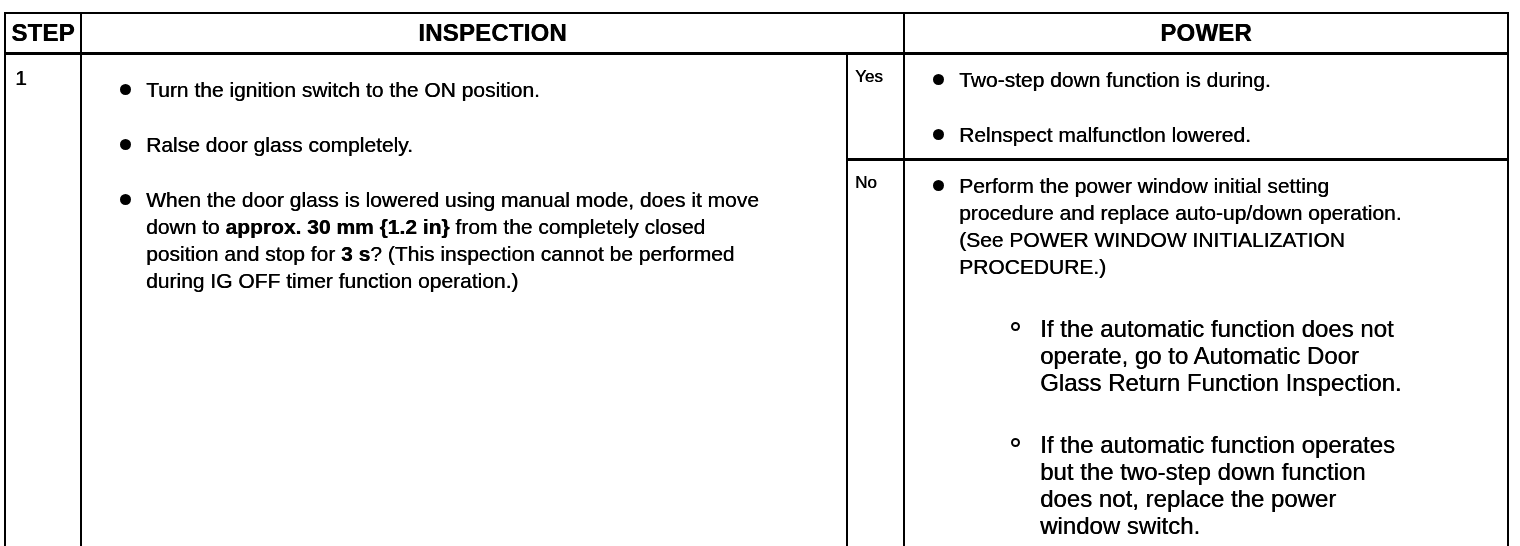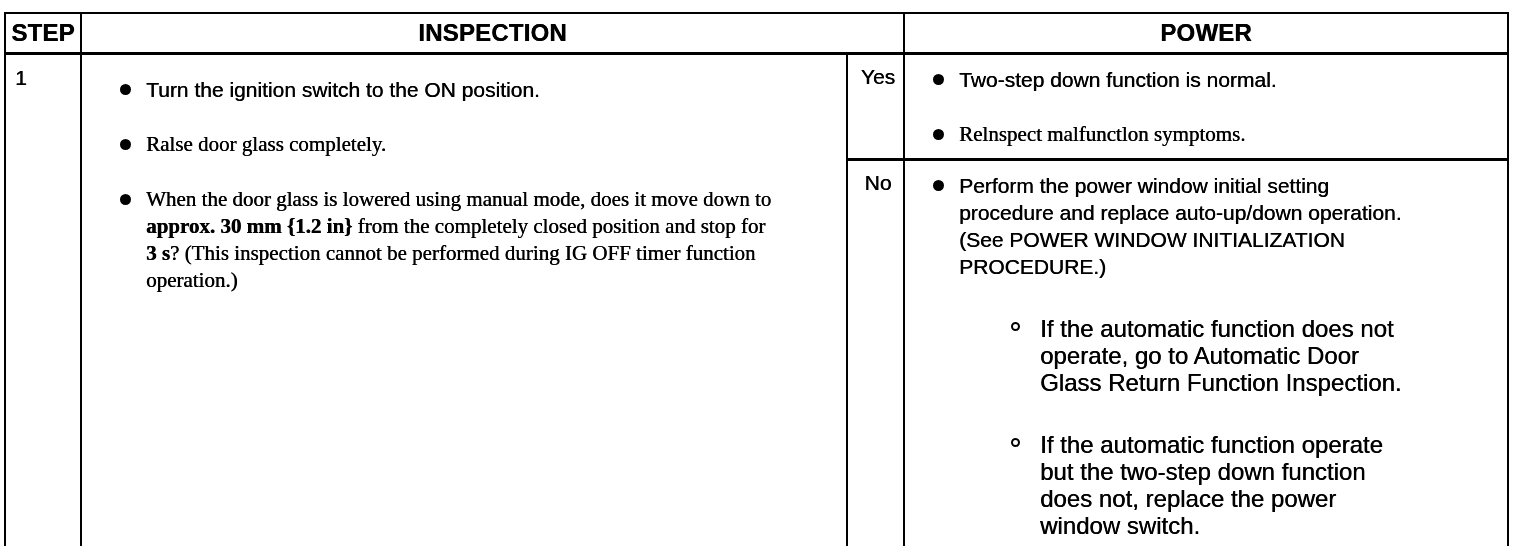--- a/index.html
+++ b/index.html
@@ -42,34 +42,34 @@
     font-size: 24px;
     text-align: center;
     vertical-align: middle;
     letter-spacing: 0.2px;
   }
   tr.yes-row { height: 99px; }
   tr.yes-row > td { border-bottom: 3px solid #000; }
 
   .step-cell { font-size: 21px; line-height: 25px; padding: 10px 2px 0 9px; }
   .insp-cell { padding: 21px 10px 10px 36px; }
-  .yn-cell   { font-size: 21px; line-height: 25px; padding: 9px 2px 0 7px; text-align: center; }
+  .yn-cell   { font-size: 17px; line-height: 25px; padding: 9px 2px 0 7px; }
   .act-cell  { padding: 11px 8px 10px 26px; }
 
   ul.blist, ul.sublist { list-style: none; margin: 0; padding: 0; }
 
   li.b1 {
     position: relative;
     padding-left: 28px;
     font-size: 21px;
     line-height: 27px;
   }
   .insp-cell li.b1 { max-width: 660px; }
   .act-cell  li.b1 { max-width: 472px; }
-  ul.blist li.b1 + li.b1 { margin-top: 28px; font-family: Liberation Serif, serif; }
+  ul.blist li.b1 + li.b1 { margin-top: 28px; }
 
   .dot {
     position: absolute; left: 2px; top: 8px;
     width: 11px; height: 11px;
     background: #000; border-radius: 50%;
   }
 
   ul.sublist { margin-top: 35px; margin-left: 79px; }
   li.b2 {
     position: relative;
@@ -113,32 +113,32 @@
         <td class="insp-cell" rowspan="2">
           <ul class="blist">
             <li class="b1"><span class="dot"></span><span class="txt"><span>Turn the ignition switch to the ON position.</span></span></li>
             <li class="b1"><span class="dot"></span><span class="txt"><span>Ralse door glass completely.</span></span></li>
             <li class="b1"><span class="dot"></span><span class="txt"><span>When the door glass is lowered using manual mode, does it move down to </span><b>approx. 30 mm {1.2 in}</b><span> from the completely closed position and stop for </span><b>3 s</b><span>? (This inspection cannot be performed during IG OFF timer function operation.)</span></span></li>
           </ul>
         </td>
         <td class="yn-cell"><span>Yes</span></td>
         <td class="act-cell">
           <ul class="blist">
-            <li class="b1"><span class="dot"></span><span class="txt">Two-step down function is normal.</span></li>
-            <li class="b1"><span class="dot"></span><span class="txt">Relnspect malfunctlon symptoms.</span></li>
+            <li class="b1"><span class="dot"></span><span class="txt">Two-step down function is during.</span></li>
+            <li class="b1"><span class="dot"></span><span class="txt">Relnspect malfunctlon lowered.</span></li>
           </ul>
         </td>
       </tr>
       <tr class="no-row">
         <td class="yn-cell"><span>No</span></td>
         <td class="act-cell">
           <ul class="blist">
             <li class="b1"><span class="dot"></span><span class="txt">Perform the power window initial setting procedure and replace auto-up/down operation.(See POWER WINDOW INITIALIZATION PROCEDURE.)</span></li>
           </ul>
           <ul class="sublist">
             <li class="b2"><span class="ring"></span><span class="txt">If the automatic function does not operate, go to Automatic Door Glass Return Function Inspection.</span></li>
-            <li class="b2"><span class="ring"></span><span class="txt">If the automatic function operate but the two-step down function does not, replace the power window switch.</span></li>
+            <li class="b2"><span class="ring"></span><span class="txt">If the automatic function operates but the two-step down function does not, replace the power window switch.</span></li>
           </ul>
         </td>
       </tr>
     </tbody>
   </table>
 </div>
 
 </body></html>

